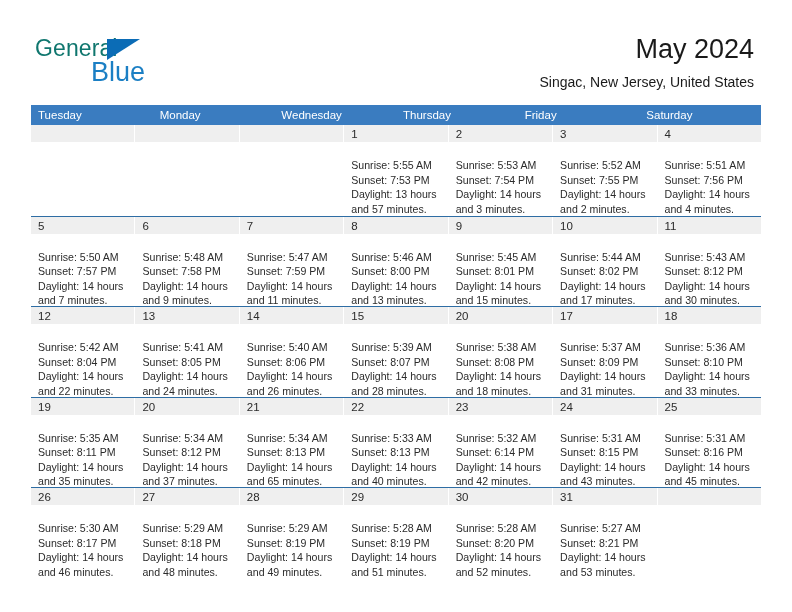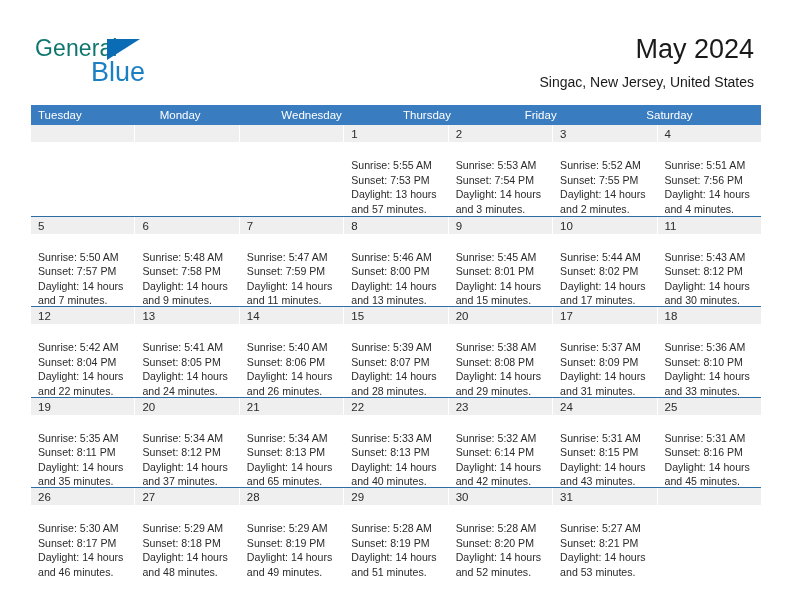--- a/index.html
+++ b/index.html
@@ -348,21 +348,21 @@
               <div class="info-line">Daylight: 14 hours</div>
               <div class="info-line">and 28 minutes.</div>
             </div>
           </div>
           <div class="day-cell">
             <div class="date-strip">20</div>
             <div class="cell-body">
               <div class="info-line">Sunrise: 5:38 AM</div>
               <div class="info-line">Sunset: 8:08 PM</div>
               <div class="info-line">Daylight: 14 hours</div>
-              <div class="info-line">and 29 minutes.</div>
+              <div class="info-line">and 18 minutes.</div>
             </div>
           </div>
           <div class="day-cell">
             <div class="date-strip">17</div>
             <div class="cell-body">
               <div class="info-line">Sunrise: 5:37 AM</div>
               <div class="info-line">Sunset: 8:09 PM</div>
               <div class="info-line">Daylight: 14 hours</div>
               <div class="info-line">and 31 minutes.</div>
             </div>

